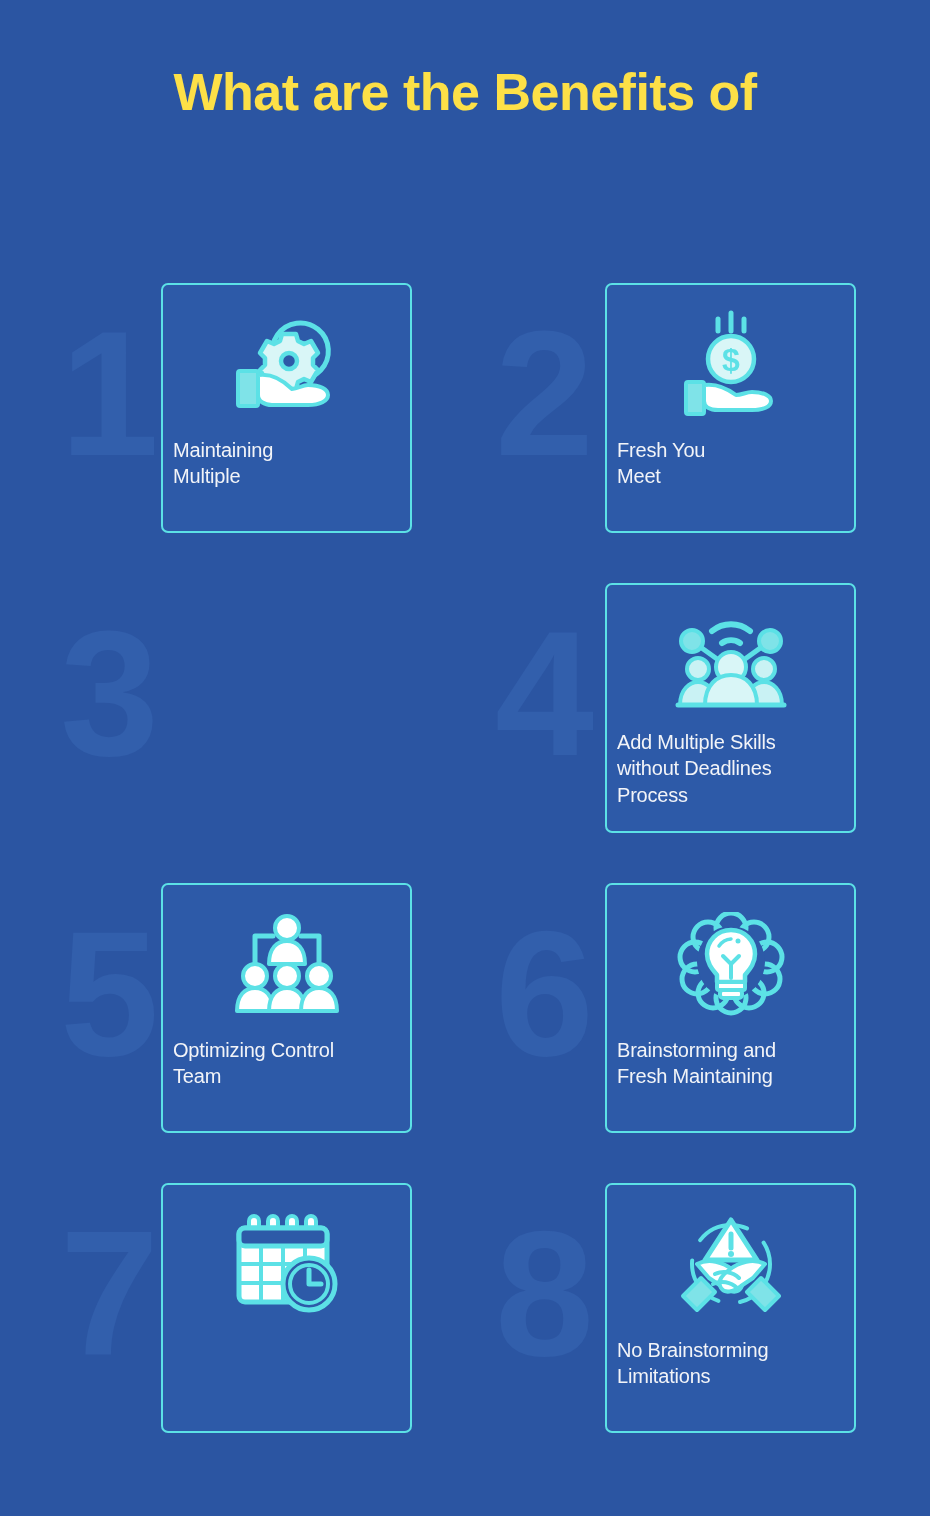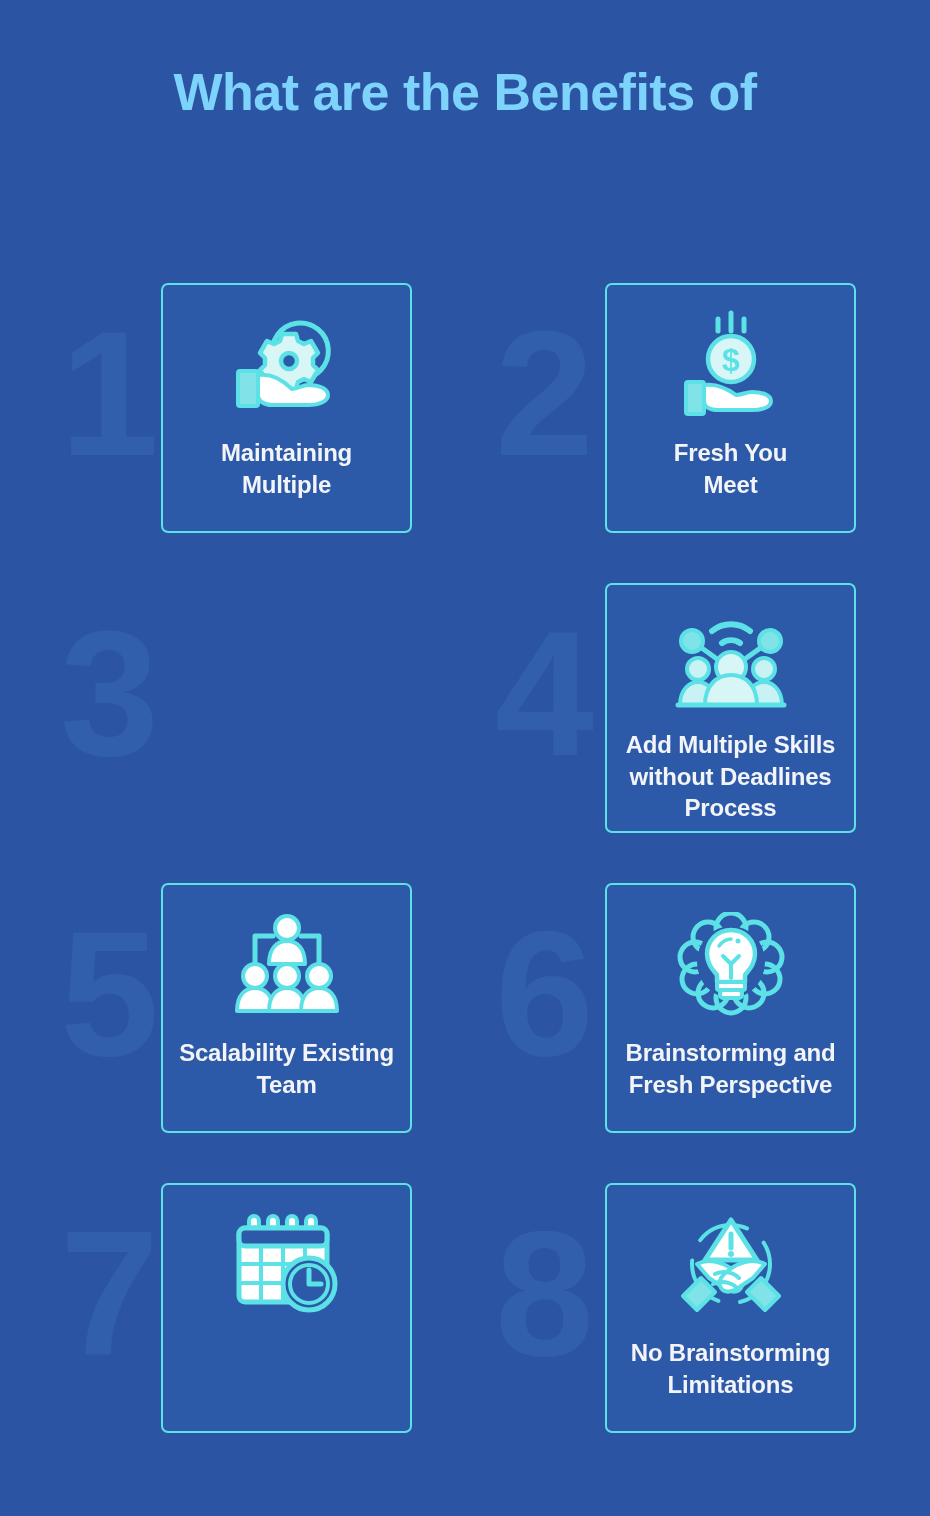--- a/index.html
+++ b/index.html
@@ -14,21 +14,21 @@
     width:930px; height:1516px;
     background:#2B55A2;
   }
 
   
   .title {
     position:absolute;
     left:0; top:62px;
     width:930px;
     text-align:center;
-    color:#7dd3fc;
+    color:#fde047;
     font-size:52px;
     font-weight:bold;
     line-height:1.18;
     letter-spacing:-0.5px;
   }
   .title .line { display:block; }
 
   
   .grid {
     position:absolute;
@@ -86,24 +86,24 @@
     display:flex;
     align-items:center;
     justify-content:center;
     padding-top:6px;
   }
   .icon-wrap svg { display:block; }
 
   .card-label {
     width:100%;
     padding:0 10px;
-    text-align:center;
+    text-align:left;
     color:#F2F4F8;
-    font-size:24px;
-    font-weight:bold;
+    font-size:20px;
+    font-weight:normal;
     line-height:1.32;
     letter-spacing:-0.2px;
   }
   .card.three-line .icon-wrap { height:144px; }
 </style>
 </head>
 <body>
 
 <div class="page">
 
@@ -220,21 +220,21 @@
 
               <circle cx="24" cy="64" r="12" fill="#FFFFFF" stroke="#5CE1E6" stroke-width="4"></circle>
               <path d="M6 99 C6 83 14 76 24 76 C34 76 42 83 42 99 Z" fill="#FFFFFF" stroke="#5CE1E6" stroke-width="4" stroke-linejoin="round"></path>
               <circle cx="56" cy="64" r="12" fill="#FFFFFF" stroke="#5CE1E6" stroke-width="4"></circle>
               <path d="M38 99 C38 83 46 76 56 76 C66 76 74 83 74 99 Z" fill="#FFFFFF" stroke="#5CE1E6" stroke-width="4" stroke-linejoin="round"></path>
               <circle cx="88" cy="64" r="12" fill="#FFFFFF" stroke="#5CE1E6" stroke-width="4"></circle>
               <path d="M70 99 C70 83 78 76 88 76 C98 76 106 83 106 99 Z" fill="#FFFFFF" stroke="#5CE1E6" stroke-width="4" stroke-linejoin="round"></path>
             </svg>
           </div>
           <div class="card-label">
-            <span>Scalability Existing</span><br><span>Team</span>
+            <span>Optimizing Control</span><br><span>Team</span>
           </div>
         </div>
       </div>
 
       <div class="cell right">
         <span class="wm">6</span>
         <div class="card">
           <div class="icon-wrap">
             <svg width="108" height="104" viewBox="0 0 108 104">
 
@@ -256,21 +256,21 @@
               <path d="M54 18 C40 18 30 29 30 42 C30 52 36 58 40 63 L40 70 L68 70 L68 63 C72 58 78 52 78 42 C78 29 68 18 54 18 Z" fill="#FFFFFF" stroke="#5CE1E6" stroke-width="4.5" stroke-linejoin="round"></path>
               <path d="M42 34 A16 16 0 0 1 54 27" fill="none" stroke="#5CE1E6" stroke-width="3.5" stroke-linecap="round"></path>
               <circle cx="61" cy="29" r="2.5" fill="#5CE1E6"></circle>
               <path d="M46 44 L54 52 L62 44 M54 52 L54 66" fill="none" stroke="#5CE1E6" stroke-width="4" stroke-linecap="round" stroke-linejoin="round"></path>
 
               <rect x="40" y="70" width="28" height="8" rx="2" fill="#FFFFFF" stroke="#5CE1E6" stroke-width="4"></rect>
               <rect x="43" y="78" width="22" height="8" rx="3" fill="#FFFFFF" stroke="#5CE1E6" stroke-width="4"></rect>
             </svg>
           </div>
           <div class="card-label">
-            <span>Brainstorming and</span><br><span>Fresh Perspective</span>
+            <span>Brainstorming and</span><br><span>Fresh Maintaining</span>
           </div>
         </div>
       </div>
     </div>
 
     <div class="row">
 
       <div class="cell left">
         <span class="wm">7</span>
         <div class="card">

